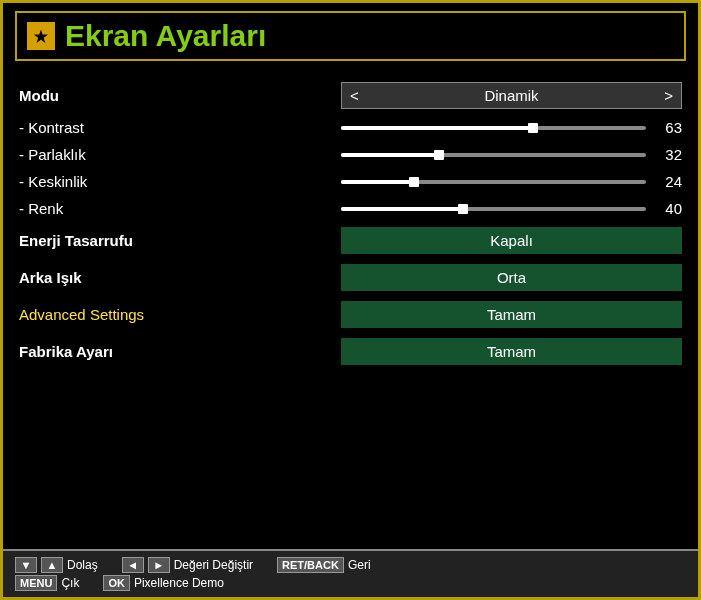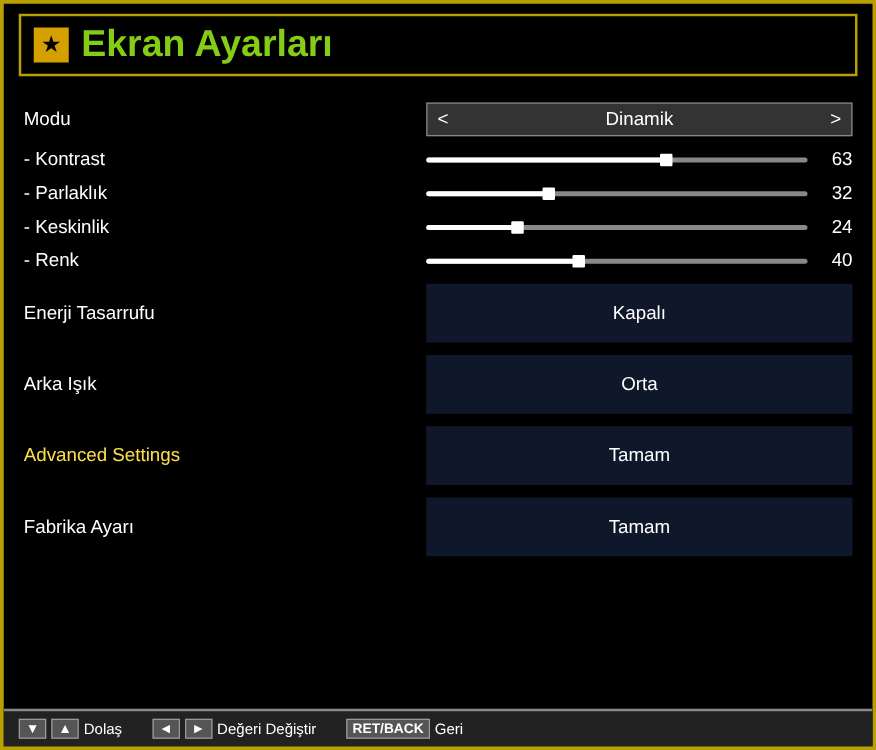--- a/index.html
+++ b/index.html
@@ -60,21 +60,21 @@
     .label-cell {
       color: #fff;
       font-size: 15px;
       width: 48%;
     }
     .label-cell.light {
       color: #fde047;
       font-weight: normal;
     }
     .label-cell.bold {
-      font-weight: normal;
+      font-weight: bold;
     }
     .value-cell {
       width: 52%;
     }
     
     .mode-selector {
       display: flex;
       align-items: center;
       justify-content: space-between;
       border: 1px solid #888;
@@ -115,25 +115,25 @@
       border-radius: 1px;
     }
     .slider-value {
       color: #fff;
       font-size: 15px;
       min-width: 24px;
       text-align: right;
     }
     
     .btn-value {
-      background: #0f172a;
+      background: #14532d;
       color: #fff;
       font-size: 15px;
       text-align: center;
-      padding: 15px 0;
+      padding: 5px 0;
       min-width: 200px;
       border: none;
       display: block;
     }
     
     .footer {
       background: #222;
       border-top: 2px solid #888;
       padding: 6px 12px;
       display: flex;
@@ -273,14 +273,24 @@
         <div class="footer-item">
           <span class="footer-key">◄</span>
           <span class="footer-key">►</span>
           <span>Değeri Değiştir</span>
         </div>
         <div class="footer-item">
           <span class="footer-key">RET/BACK</span>
           <span>Geri</span>
         </div>
       </div>
+    <div class="footer-row" id="footer-row2">
+        <div class="footer-item">
+          <span class="footer-key">MENU</span>
+          <span>Çık</span>
+        </div>
+        <div class="footer-item">
+          <span class="footer-key">OK</span>
+          <span>Pixellence Demo</span>
+        </div>
+      </div>
   </div>
 </div>
 
 </body></html>

